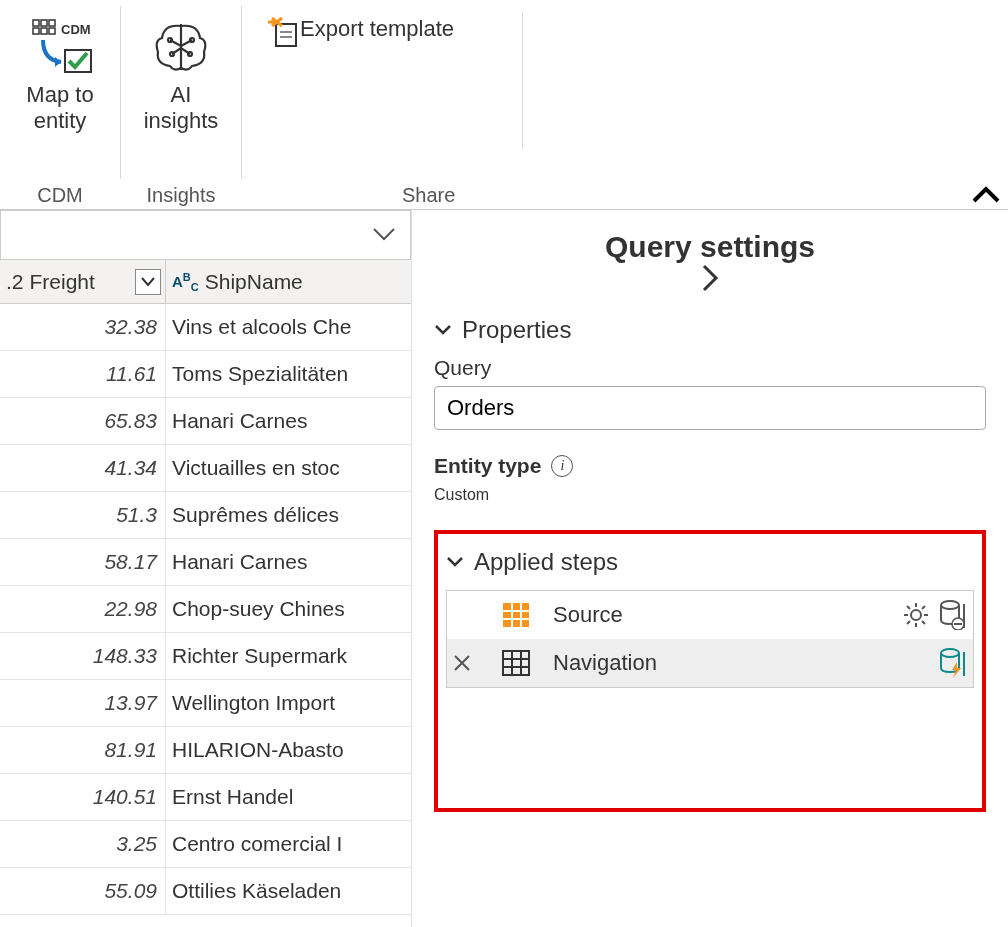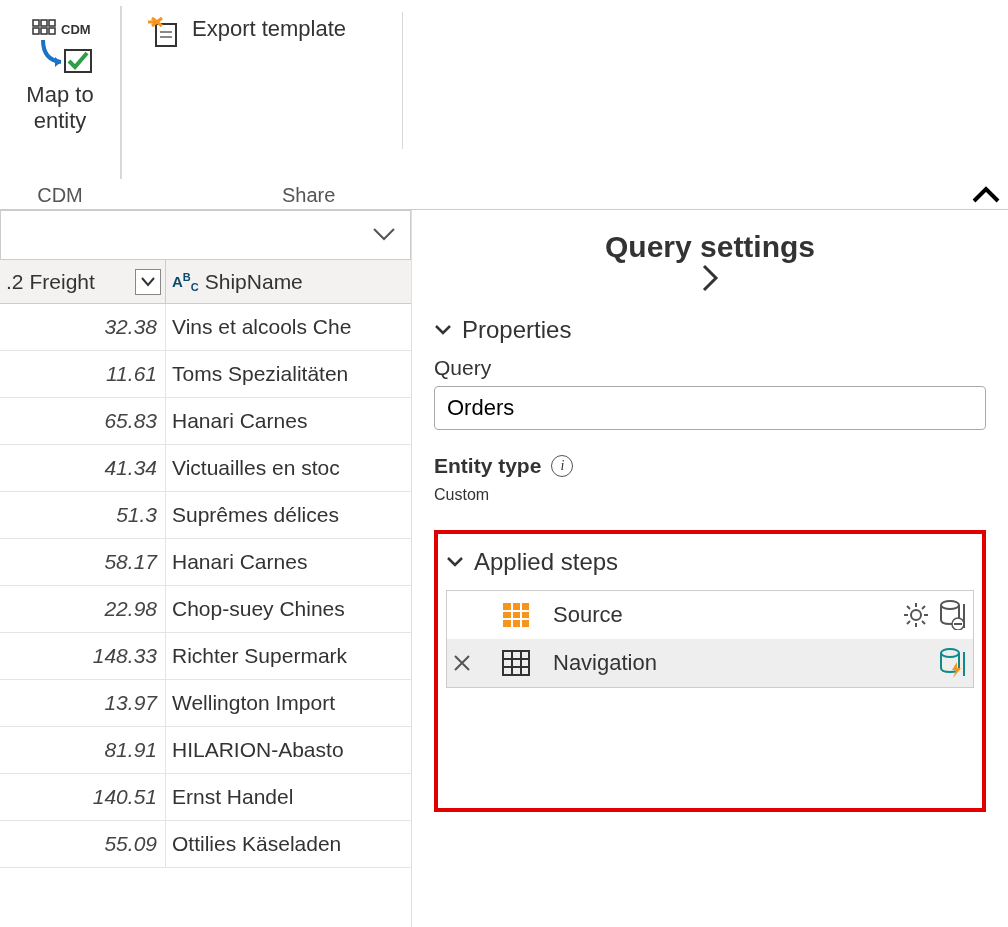--- a/index.html
+++ b/index.html
@@ -57,21 +57,20 @@
     position: absolute;
     bottom: 2px;
     left: 0; right: 0;
     text-align: center;
     font-size: 20px;
     color: #555;
   }
   .ribbon-small {
     display: flex;
     align-items: flex-start;
-    gap: 12px;
     padding: 10px 16px;
     font-size: 22px;
   }
   .ribbon-small .icon-slot { width: 32px; height: 32px; }
   .ribbon-share-group {
     position: relative;
     flex: 1;
   }
   .collapse-caret {
     position: absolute;
@@ -305,20 +304,41 @@
         </svg>
       </span>
       <span class="label">Map to
 entity</span>
     </div>
     <div class="ribbon-group-label">CDM</div>
   </div>
 
   <div class="ribbon-sep"></div>
 
+  <div class="ribbon-group">
+    <div class="ribbon-btn">
+      <span class="icon-slot">
+        <svg width="62" height="58" viewBox="0 0 62 58">
+          <g stroke="#333" stroke-width="2.2" fill="none">
+            <path d="M31 6 L31 52"></path>
+            <path d="M31 8 Q14 6 12 20 Q4 22 8 34 Q6 46 20 48 Q24 54 31 50"></path>
+            <path d="M31 8 Q48 6 50 20 Q58 22 54 34 Q56 46 42 48 Q38 54 31 50"></path>
+            <circle cx="20" cy="22" r="2"></circle>
+              <circle cx="42" cy="22" r="2"></circle>
+            <circle cx="22" cy="36" r="2"></circle>
+              <circle cx="40" cy="36" r="2"></circle>
+            <path d="M20 22 L31 28 L42 22 M22 36 L31 30 L40 36 M31 28 L31 30"></path>
+          </g>
+        </svg>
+      </span>
+      <span class="label">AI
+insights</span>
+    </div>
+    <div class="ribbon-group-label">Insights</div>
+  </div>
 
   <div class="ribbon-sep"></div>
 
   <div class="ribbon-group ribbon-share-group" style="align-items:flex-start;">
     <div class="ribbon-small">
       <span class="icon-slot">
         <svg width="32" height="32" viewBox="0 0 32 32">
           <rect x="8" y="8" width="20" height="22" fill="none" stroke="#333" stroke-width="2"></rect>
           <line x1="12" y1="16" x2="24" y2="16" stroke="#888" stroke-width="2"></line>
           <line x1="12" y1="21" x2="24" y2="21" stroke="#888" stroke-width="2"></line>
@@ -402,20 +422,24 @@
             <div class="cell-freight">13.97</div>
             <div class="cell-shipname">Wellington Import</div>
           </div>
           <div class="grid-row">
             <div class="cell-freight">81.91</div>
             <div class="cell-shipname">HILARION-Abasto</div>
           </div>
           <div class="grid-row">
             <div class="cell-freight">140.51</div>
             <div class="cell-shipname">Ernst Handel</div>
+          </div>
+          <div class="grid-row">
+            <div class="cell-freight">3.25</div>
+            <div class="cell-shipname">Centro comercial I</div>
           </div>
           <div class="grid-row">
             <div class="cell-freight">55.09</div>
             <div class="cell-shipname">Ottilies Käseladen</div>
           </div>
         </div>
     </div>
   </div>
 
   <div class="right-col">

